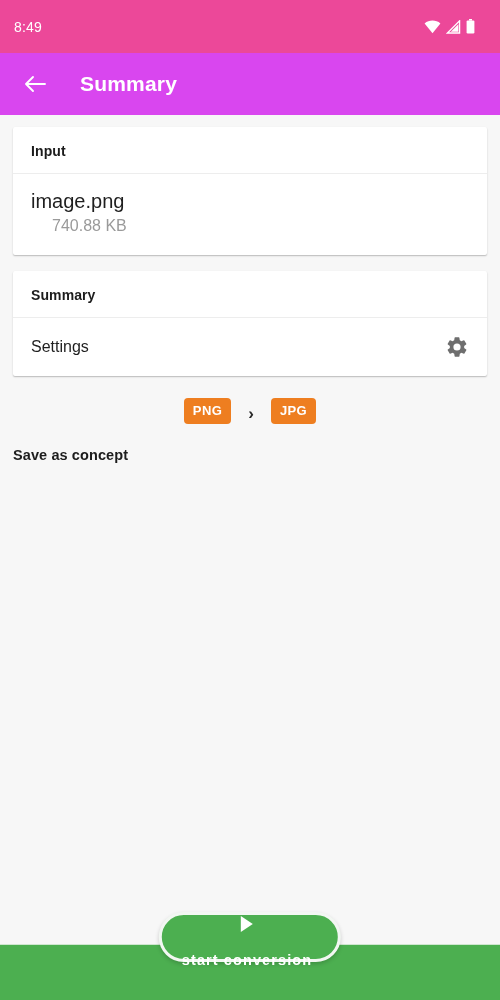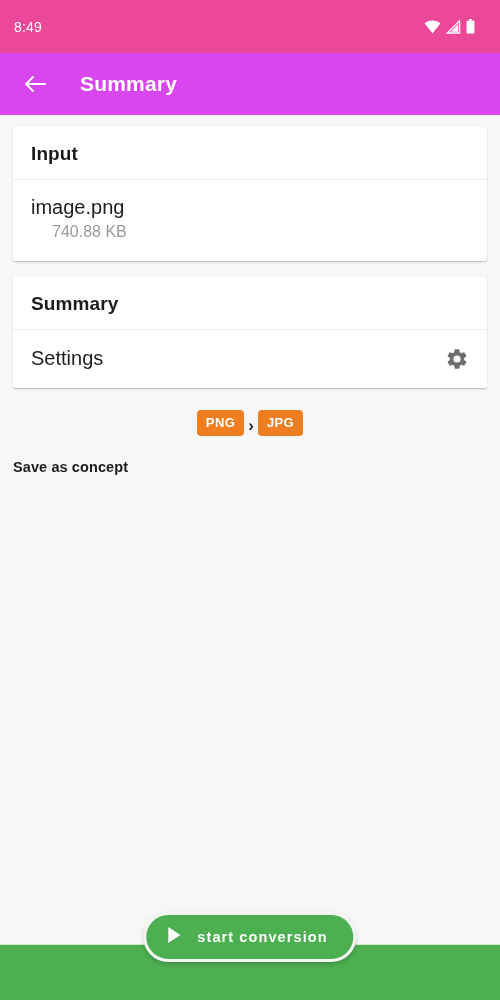--- a/index.html
+++ b/index.html
@@ -68,21 +68,21 @@
 
   .card {
     background: #ffffff;
     border-radius: 2px;
     box-shadow: 0 1px 2px rgba(0,0,0,.16), 0 1px 1px rgba(0,0,0,.10);
     margin-bottom: 16px;
     overflow: hidden;
   }
   .card-header {
     padding: 16px 18px 14px 18px;
-    font-size: 19px;
+    font-size: 14px;
     font-weight: bold;
     color: #1c1c1c;
     letter-spacing: .1px;
   }
   .card-divider {
     height: 1px;
     background: #ededed;
   }
 
   .file-row {
@@ -102,31 +102,31 @@
 
   .option-row {
     height: 58px;
     display: flex;
     align-items: center;
     justify-content: space-between;
     padding: 0 18px;
     cursor: pointer;
   }
   .option-label {
-    font-size: 20px;
+    font-size: 16px;
     color: #1f1f1f;
   }
   .option-icon { display: flex; align-items: center; }
 
   
   #format-row {
     display: flex;
     align-items: flex-end;
     justify-content: center;
-    gap: 4px;
+    gap: 17px;
     margin-top: 22px;
   }
   .format-badge {
     background: #ee7e20;
     color: #ffffff;
     font-size: 13px;
     font-weight: bold;
     letter-spacing: .4px;
     padding: 5px 9px 6px 9px;
     border-radius: 4px;
@@ -168,20 +168,21 @@
     height: 50px;
     padding: 0 26px 0 20px;
     background: #4caf50;
     border: 3px solid #f2f7f2;
     border-radius: 26px;
     display: flex;
     align-items: center;
     gap: 15px;
     cursor: pointer;
     box-shadow: 0 2px 4px rgba(0,0,0,.18);
+    flex-direction: column;
   }
   #start-conversion-label {
     color: #ffffff;
     font-size: 14.5px;
     font-weight: bold;
     letter-spacing: 1.1px;
   }
 </style>
 </head>
 <body>

